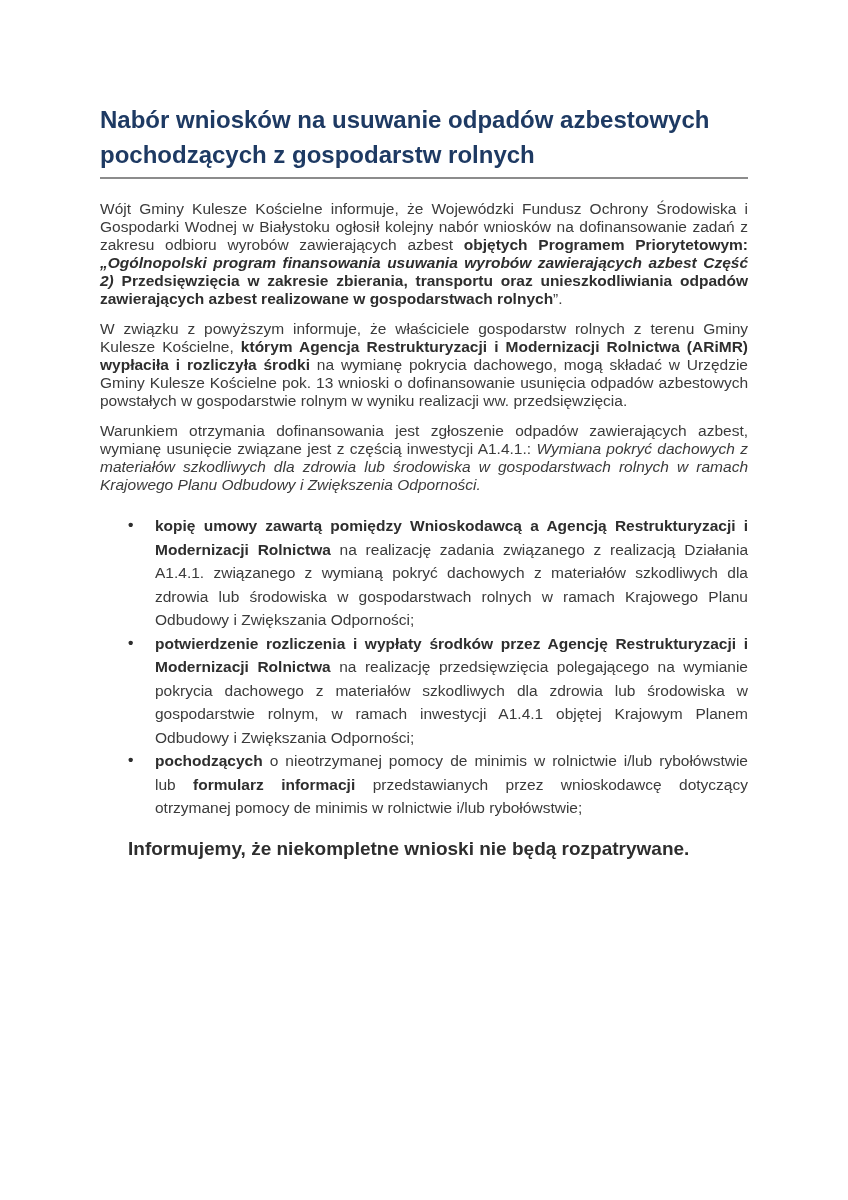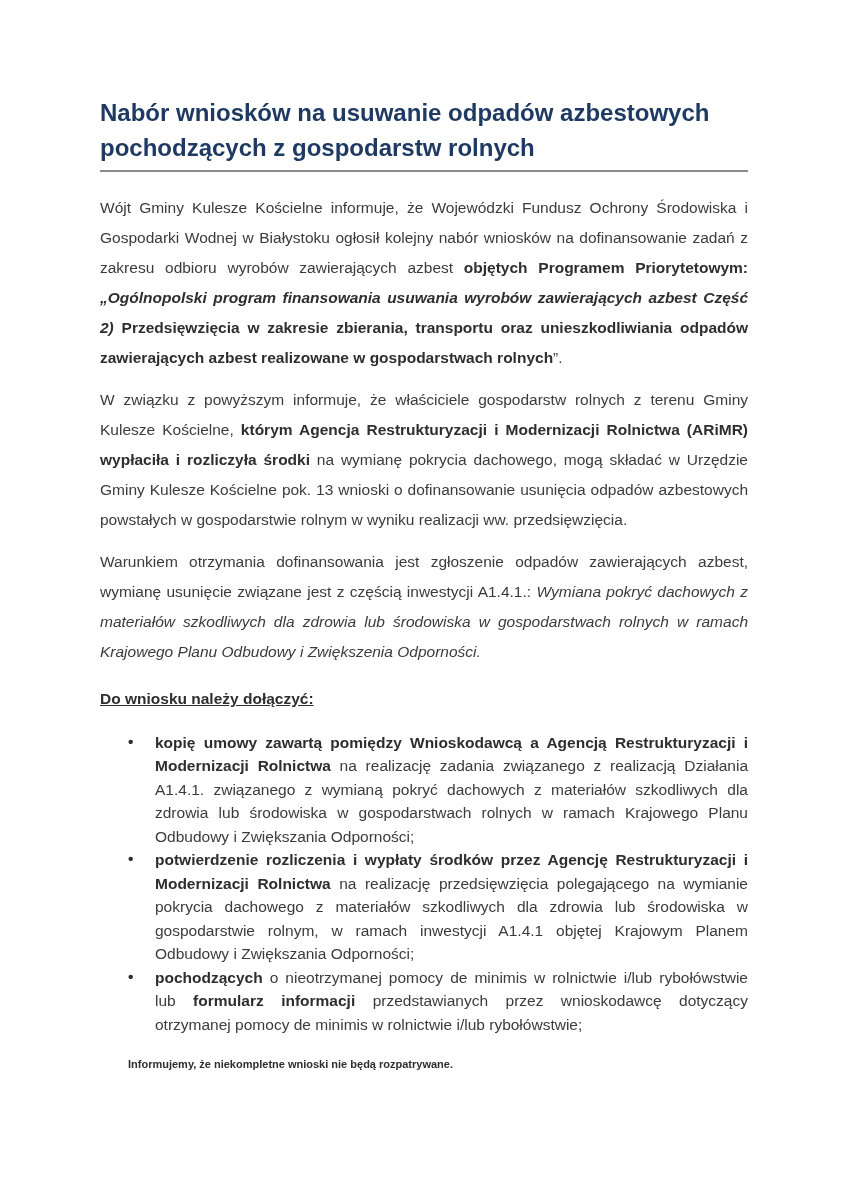--- a/index.html
+++ b/index.html
@@ -8,40 +8,40 @@
     position:relative;
     width:848px;
     height:1200px;
     background:#ffffff;
     overflow:hidden;
     font-family:"Liberation Sans","DejaVu Sans",sans-serif;
   }
   .content{
     position:absolute;
     left:100px;
-    top:95px;
+    top:102px;
     width:648px;
     color:#3b3b3b;
   }
   .title{
     margin:0;
     font-size:24px;
     line-height:35px;
     font-weight:700;
     color:#1e3a63;
   }
   .rule{
     margin-top:5px;
     height:0;
     border-bottom:2px solid #8c8c8c;
   }
   .para{
     margin:12px 0 0 0;
     font-size:15.5px;
-    line-height:30px;
+    line-height:18px;
     text-align:justify;
   }
   .para.first{margin-top:21px;}
   .seg-normal{font-weight:400;font-style:normal;}
   .seg-bold{font-weight:700;font-style:normal;color:#2e2e2e;}
   .seg-italic{font-weight:400;font-style:italic;}
   .seg-bold-italic{font-weight:700;font-style:italic;color:#2e2e2e;}
   .list-heading{
     margin:20px 0 0 0;
     font-size:15.5px;
@@ -66,40 +66,39 @@
   .bullet{
     position:absolute;
     left:28px;
     top:-1px;
     font-weight:700;
     color:#2e2e2e;
   }
   .footer-note{
     margin:17px 0 0 0;
     padding-left:28px;
-    font-size:11px;
+    font-size:19px;
     line-height:23.5px;
     font-weight:700;
     color:#2e2e2e;
   }
 </style>
 </head>
 <body>
 
 <div class="page">
   <div class="content">
 
     <h1 class="title">Nabór wniosków na usuwanie odpadów azbestowych pochodzących z gospodarstw rolnych</h1>
     <div class="rule"></div>
 
     <p class="para first"><span class="seg-normal">Wójt Gminy Kulesze Kościelne informuje, że Wojewódzki Fundusz Ochrony Środowiska i Gospodarki Wodnej w Białystoku ogłosił kolejny nabór wniosków na dofinansowanie zadań z zakresu odbioru wyrobów zawierających azbest </span><span class="seg-bold">objętych Programem Priorytetowym: </span><span class="seg-bold-italic">„Ogólnopolski program finansowania usuwania wyrobów zawierających azbest Część 2) </span><span class="seg-bold">Przedsięwzięcia w zakresie zbierania, transportu oraz unieszkodliwiania odpadów zawierających azbest realizowane w gospodarstwach rolnych</span><span class="seg-normal">”.</span></p>
     <p class="para"><span class="seg-normal">W związku z powyższym informuje, że właściciele gospodarstw rolnych z terenu Gminy Kulesze Kościelne, </span><span class="seg-bold">którym Agencja Restrukturyzacji i Modernizacji Rolnictwa (ARiMR) wypłaciła i rozliczyła środki </span><span class="seg-normal">na wymianę pokrycia dachowego, mogą składać w Urzędzie Gminy Kulesze Kościelne pok. 13 wnioski o dofinansowanie usunięcia odpadów azbestowych powstałych w gospodarstwie rolnym w wyniku realizacji ww. przedsięwzięcia.</span></p>
     <p class="para"><span class="seg-normal">Warunkiem otrzymania dofinansowania jest zgłoszenie odpadów zawierających azbest, wymianę usunięcie związane jest z częścią inwestycji A1.4.1.: </span><span class="seg-italic">Wymiana pokryć dachowych z materiałów szkodliwych dla zdrowia lub środowiska w gospodarstwach rolnych w ramach Krajowego Planu Odbudowy i Zwiększenia Odporności.</span></p>
 
-    <p class="list-heading">Do wniosku należy dołączyć:</p>
 
     <ul class="attachment-list">
       <li>
         <span class="bullet">•</span>
         <span class="li-text"><span class="seg-bold">kopię umowy zawartą pomiędzy Wnioskodawcą a Agencją Restrukturyzacji i Modernizacji Rolnictwa </span><span class="seg-normal">na realizację zadania związanego z realizacją Działania A1.4.1. związanego z wymianą pokryć dachowych z materiałów szkodliwych dla zdrowia lub środowiska w gospodarstwach rolnych w ramach Krajowego Planu Odbudowy i Zwiększania Odporności;</span></span>
       </li>
       <li>
         <span class="bullet">•</span>
         <span class="li-text"><span class="seg-bold">potwierdzenie rozliczenia i wypłaty środków przez Agencję Restrukturyzacji i Modernizacji Rolnictwa </span><span class="seg-normal">na realizację przedsięwzięcia polegającego na wymianie pokrycia dachowego z materiałów szkodliwych dla zdrowia lub środowiska w gospodarstwie rolnym, w ramach inwestycji A1.4.1 objętej Krajowym Planem Odbudowy i Zwiększania Odporności;</span></span>
       </li>

